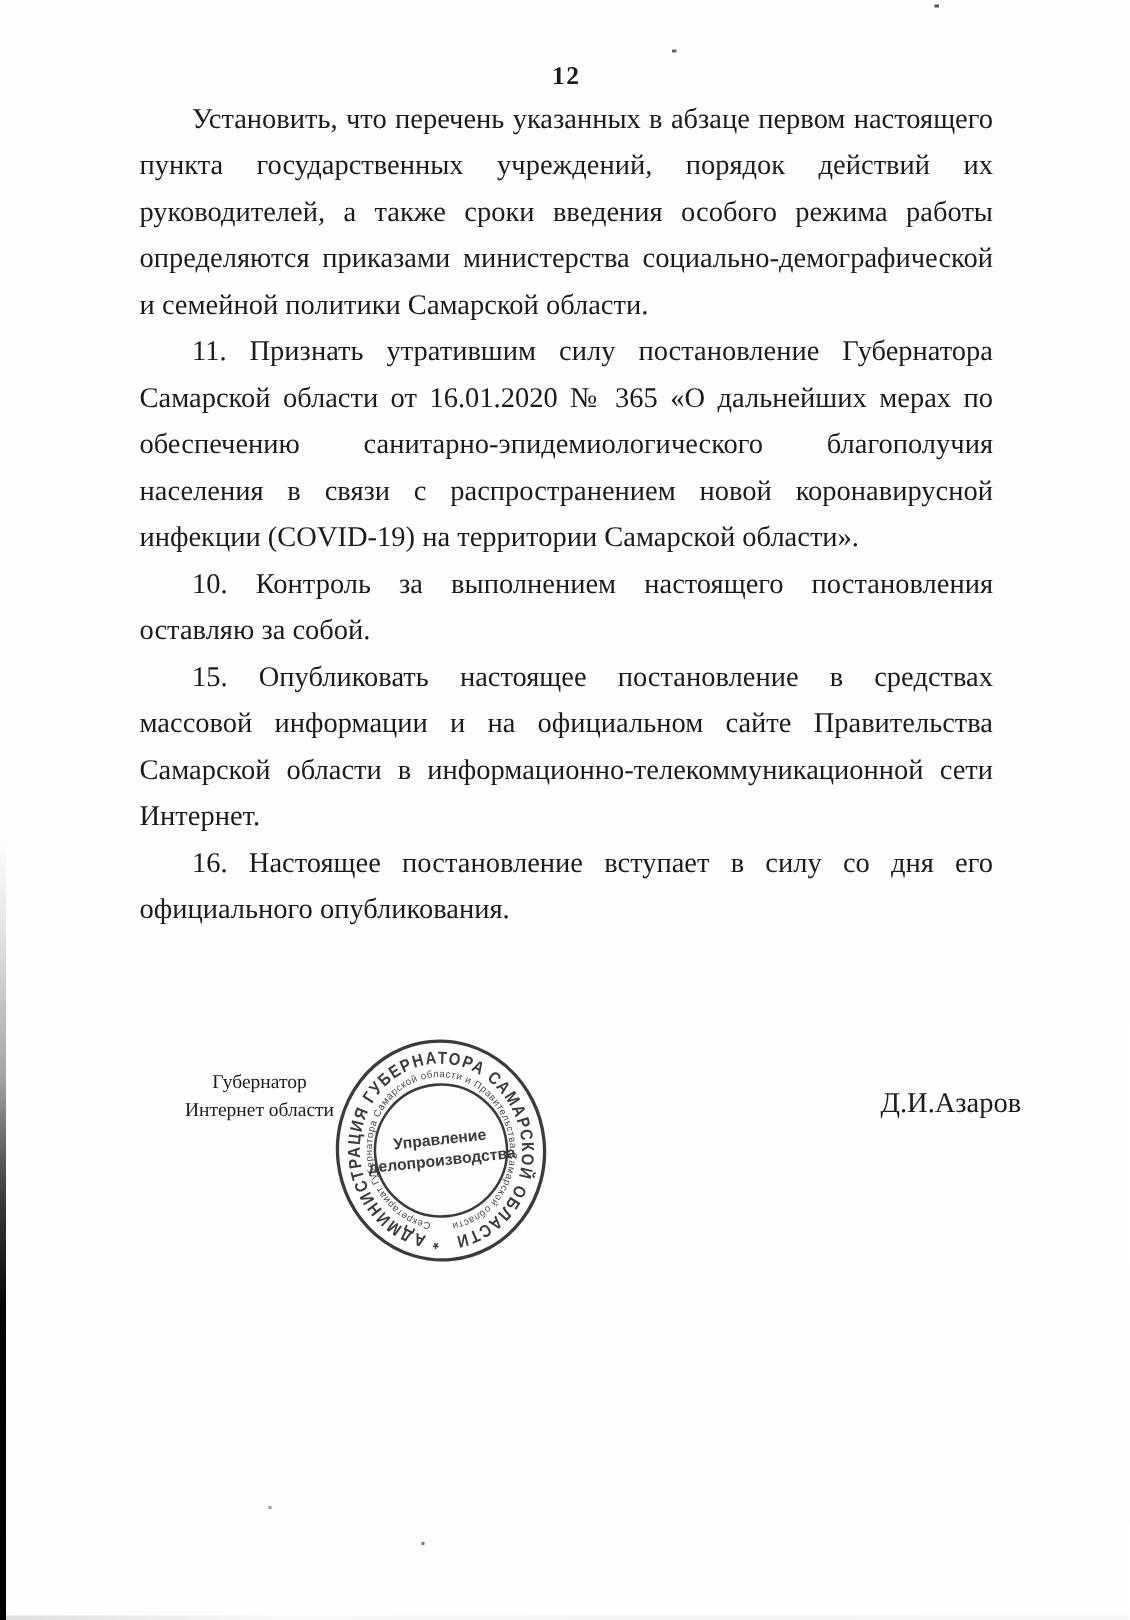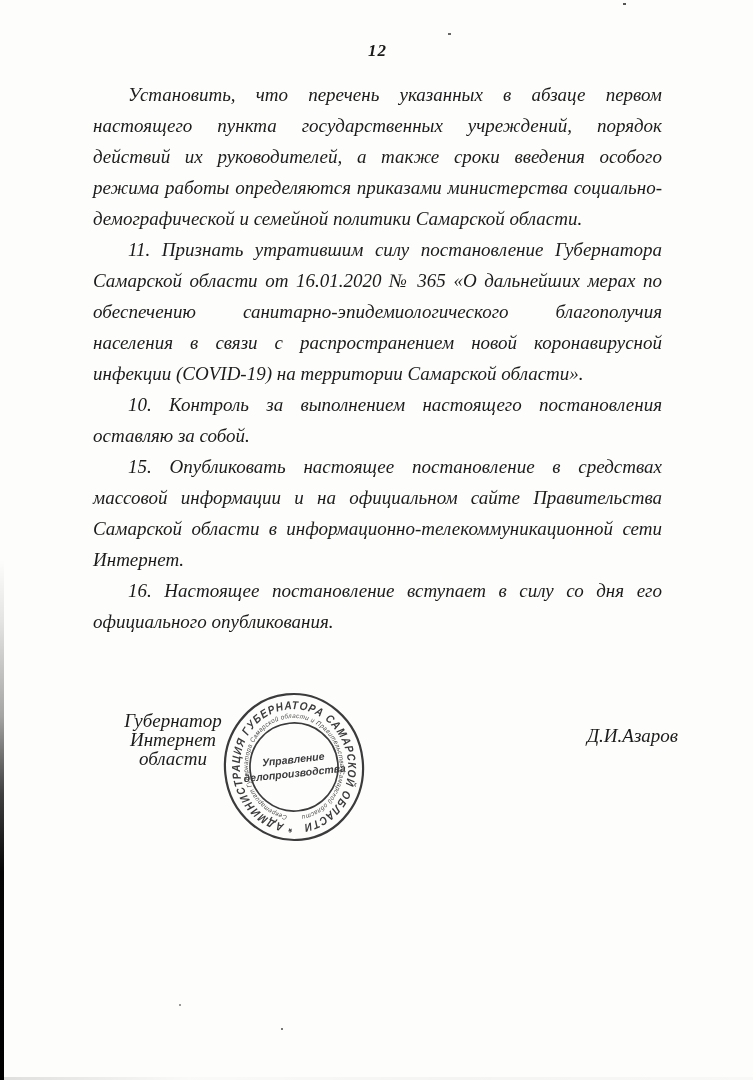--- a/index.html
+++ b/index.html
@@ -8,52 +8,51 @@
     background: #ffffff;
   }
   .page {
     position: relative;
     width: 753px;
     height: 1080px;
     background: #fdfdfc;
     overflow: hidden;
     font-family: "Liberation Serif", serif;
     color: #1b1b1b;
-    font-style: italic;
   }
   .page-number {
     position: absolute;
     top: 41px;
     left: 93px;
     width: 569px;
     text-align: center;
     font-size: 17px;
     font-weight: 600;
     letter-spacing: 1px;
   }
   .body-text {
     position: absolute;
-    top: 79px;
+    top: 64px;
     left: 93px;
     width: 569px;
     font-size: 19px;
     line-height: 31px;
     text-align: justify;
   }
   .body-text p.para {
     margin: 0;
     text-indent: 35px;
   }
   .sig-title {
     position: absolute;
     left: 97px;
     top: 711px;
     width: 152px;
     text-align: center;
-    font-size: 19px;
+    font-size: 13px;
     line-height: 19px;
   }
   .sig-name {
     position: absolute;
     left: 587px;
     top: 726px;
     font-size: 19px;
     line-height: 19px;
   }
   .stamp {

